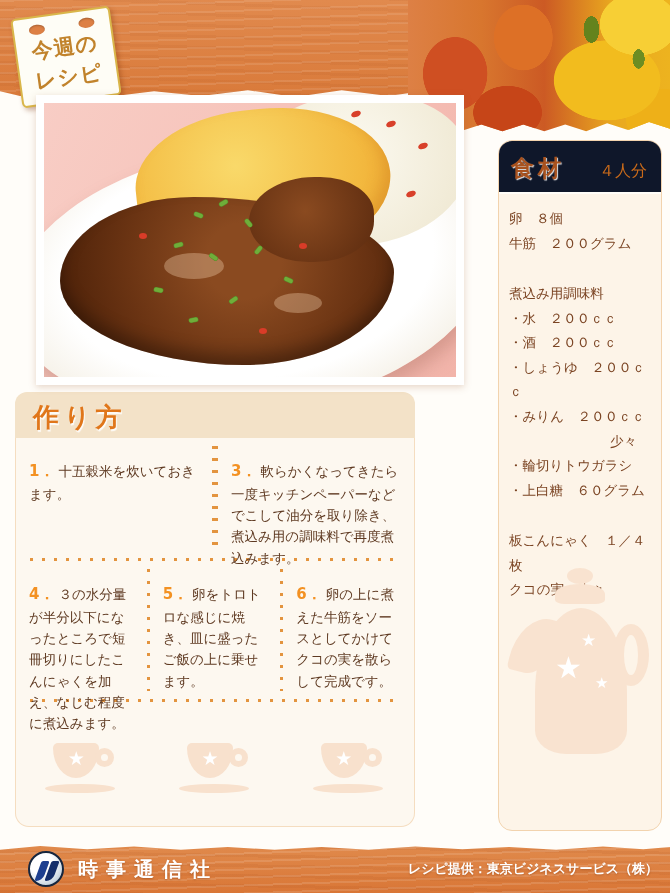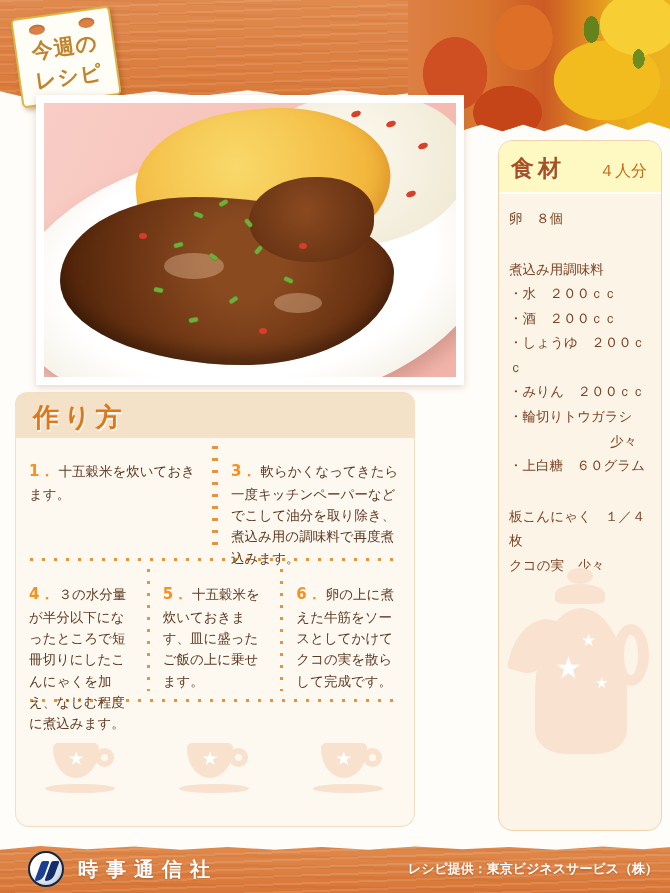--- a/index.html
+++ b/index.html
@@ -91,21 +91,21 @@
   .cup { position:relative; width:74px; height:54px; }
   .cup .cbody { position:absolute; left:9px; top:0; width:46px; height:35px; background:#f8e1cd;
     border-radius:5px 5px 23px 23px / 5px 5px 30px 30px; }
   .cup .cstar { position:absolute; left:9px; top:0; width:46px; text-align:center; color:#fff; font-size:19px; line-height:30px; }
   .cup .chandle { position:absolute; left:51px; top:5px; width:19px; height:19px; border:6px solid #f8e1cd; border-radius:50%; }
   .cup .csaucer { position:absolute; left:1px; top:41px; width:70px; height:9px; background:#f8e1cd; border-radius:50%; }
 
   
   .sidebar { position:absolute; left:498px; top:140px; width:164px; height:691px;
     background:#fdf4e8; border:1px solid #f2d3ae; border-radius:14px; overflow:hidden; }
-  .sb-head { background:#fef9c3; border-bottom:2px solid #fffdf8; padding:12px 10px 8px 12px;
+  .sb-head { background:#0f172a; border-bottom:2px solid #fffdf8; padding:12px 10px 8px 12px;
     display:flex; align-items:baseline; }
   .sb-title { color:#a8521e; font-weight:bold; font-size:23px; letter-spacing:4px;
     text-shadow:1px 1px 1px rgba(255,255,255,.9); }
   .sb-serv { color:#c96a1a; font-size:16px; font-weight:normal; margin-left:auto; margin-right:4px; }
   .sb-list { padding:12px 8px 0 10px; font-size:13.5px; color:#7b4423; line-height:1.82; }
   .ing.right { text-align:right; padding-right:16px; }
   .spacer { height:26px; }
 
   .teapot { position:absolute; left:16px; bottom:70px; width:132px; height:192px; }
   .tp { background:#f9e3d0; position:absolute; }
@@ -189,21 +189,21 @@
       <div class="srow r1">
         <div class="cell"><span class="num">1．</span><span>十五穀米を炊いておきます。</span></div>
         <div class="vdot"></div>
         <div class="vdot"></div>
         <div class="cell"><span class="num">3．</span><span>軟らかくなってきたら一度キッチンペーパーなどでこして油分を取り除き、煮込み用の調味料で再度煮込みます。</span></div>
       </div>
       <div class="hdot"></div>
       <div class="srow r2">
         <div class="cell"><span class="num">4．</span><span>３の水分量が半分以下になったところで短冊切りにしたこんにゃくを加え、なじむ程度に煮込みます。</span></div>
         <div class="vdot"></div>
-        <div class="cell"><span class="num">5．</span><span>十五穀米を炊いておきます、皿に盛ったご飯の上に乗せます。</span></div>
+        <div class="cell"><span class="num">5．</span><span>卵をトロトロな感じに焼き、皿に盛ったご飯の上に乗せます。</span></div>
         <div class="vdot"></div>
         <div class="cell"><span class="num">6．</span><span>卵の上に煮えた牛筋をソースとしてかけてクコの実を散らして完成です。</span></div>
       </div>
       <div class="hdot"></div>
       <div class="srow r3">
         <div class="cupcell">
           <div class="cup">
               <span class="cbody tp"></span>
               <span class="cstar">★</span>
               <span class="chandle"></span>
@@ -232,28 +232,29 @@
     </div>
   </div>
 
   <div class="sidebar">
     <div class="sb-head">
       <span class="sb-title">食材</span>
       <span class="sb-serv">４人分</span>
     </div>
     <div class="sb-list">
       <div class="ing">卵　８個</div>
+      <div class="ing">牛筋　２００グラム</div>
       <div class="spacer"></div>
       <div class="ing">煮込み用調味料</div>
       <div class="ing">・水　２００ｃｃ</div>
       <div class="ing">・酒　２００ｃｃ</div>
       <div class="ing">・しょうゆ　２００ｃｃ</div>
       <div class="ing">・みりん　２００ｃｃ</div>
+      <div class="ing right">少々</div>
       <div class="ing">・輪切りトウガラシ</div>
-      <div class="ing right">少々</div>
       <div class="ing">・上白糖　６０グラム</div>
       <div class="spacer"></div>
       <div class="ing">板こんにゃく　１／４枚</div>
       <div class="ing">クコの実　少々</div>
     </div>
     <div class="teapot">
       <span class="tp tp-knob"></span>
       <span class="tp tp-collar"></span>
       <span class="tp tp-spout"></span>
       <span class="tp-handle"></span>

